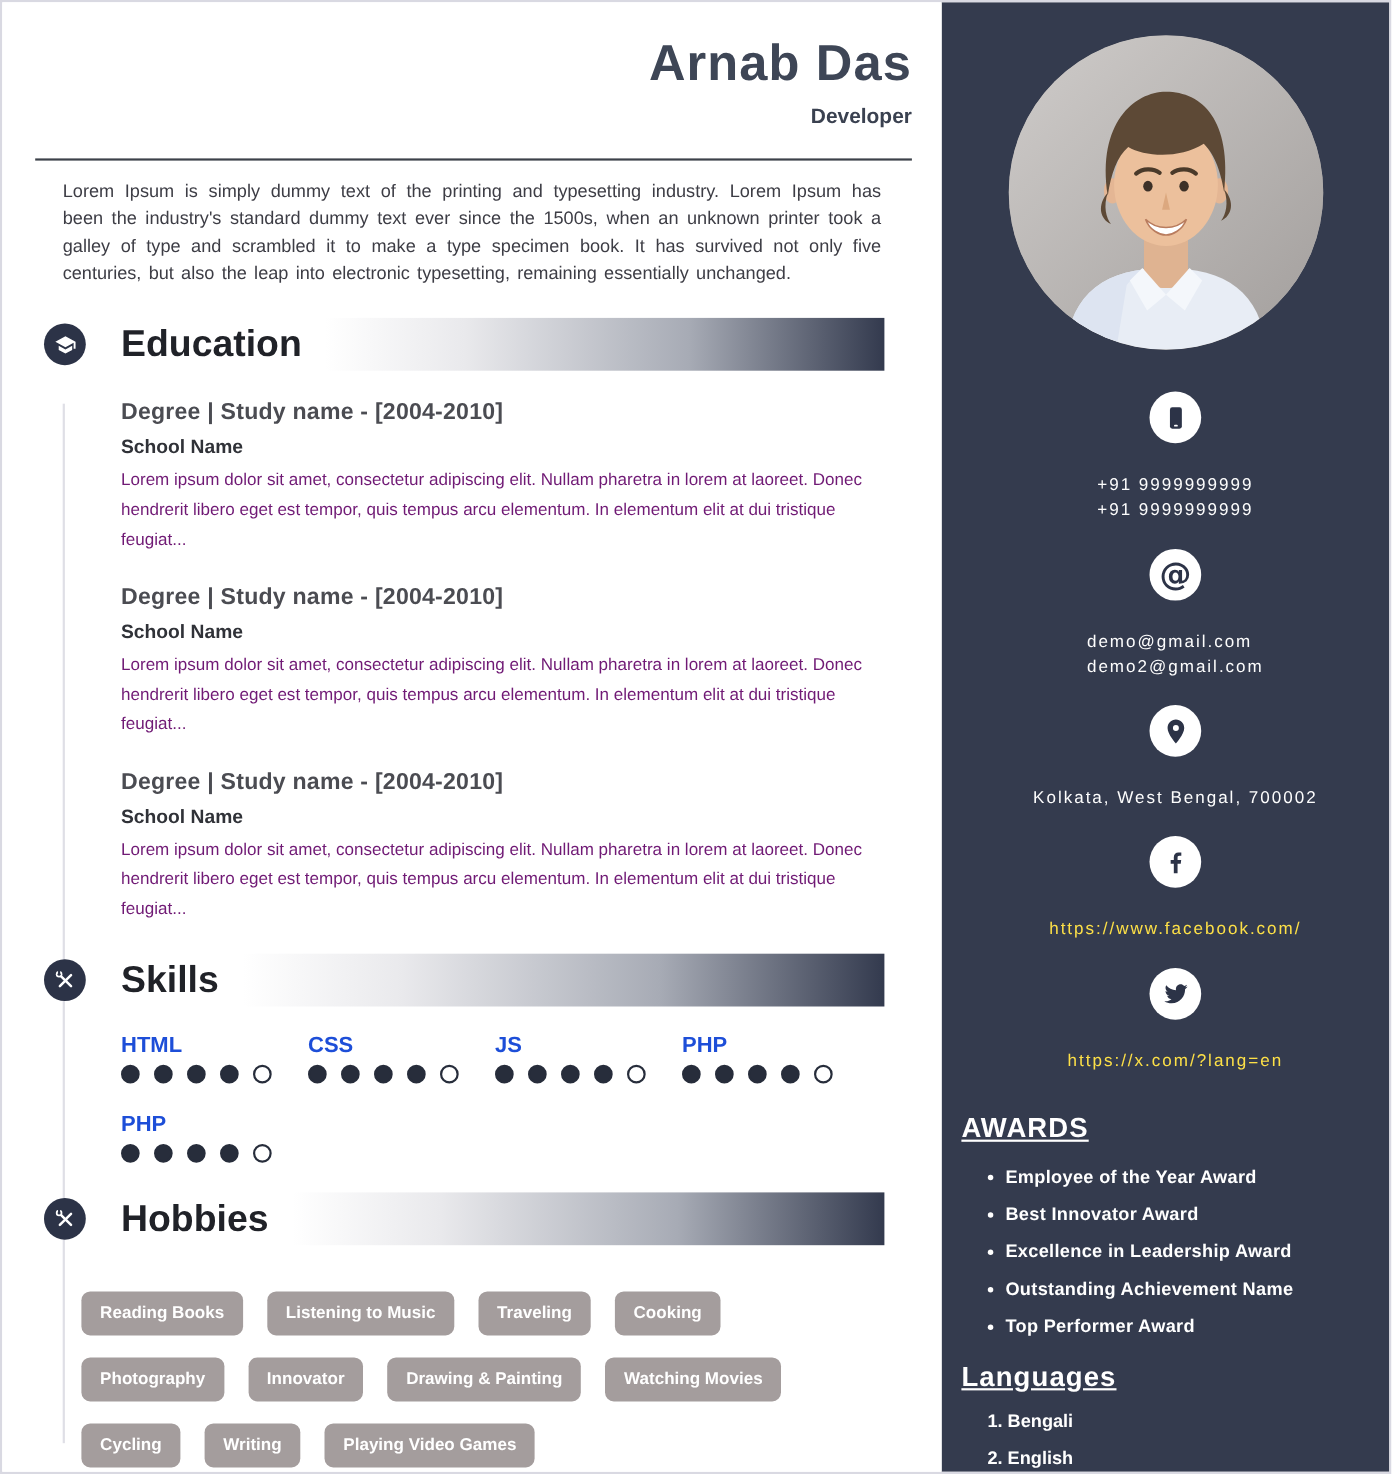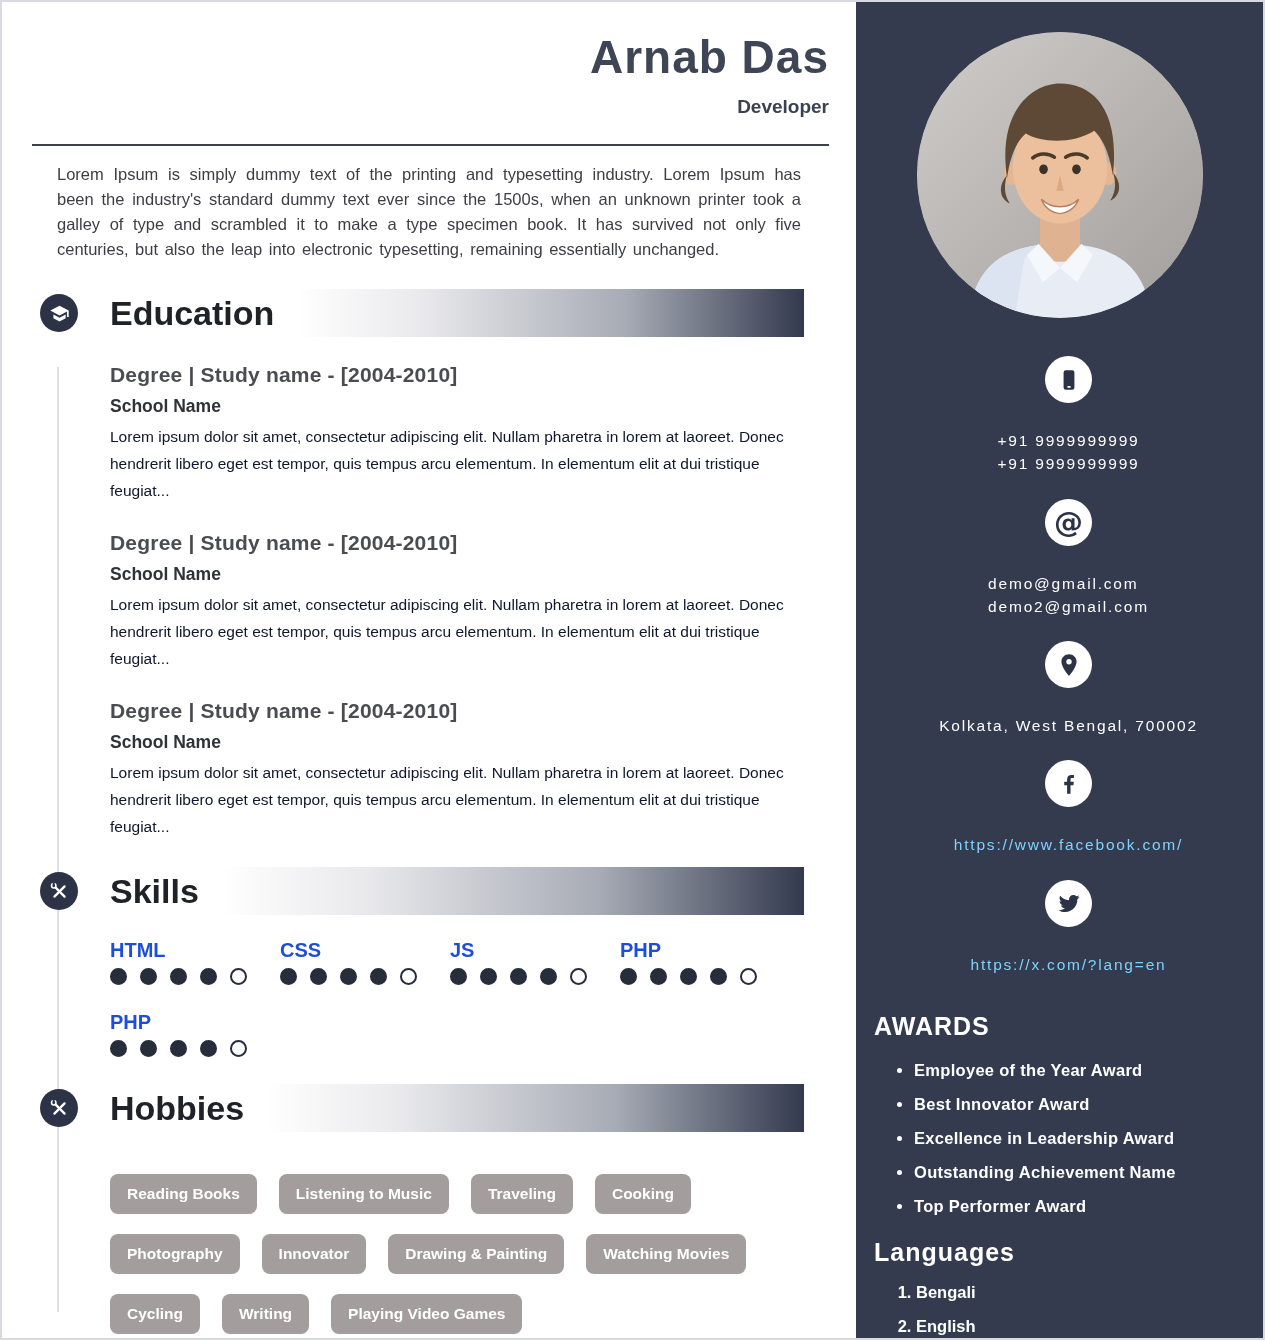--- a/index.html
+++ b/index.html
@@ -36,31 +36,31 @@
   .sec-bar {
     flex:1; height:48px; margin-left:22px; margin-right:52px;
     background:linear-gradient(90deg, rgba(255,255,255,0) 0%, #e9e9ec 25%, #a7abb5 65%, #333a4e 100%);
   }
 
   
   .edu-list { padding:26px 60px 0 108px; }
   .edu-entry { margin-bottom:27px; max-width:700px; }
   .edu-degree { font-size:21px; font-weight:600; color:#4b4c52; letter-spacing:.2px; }
   .edu-school { font-size:17.5px; font-weight:700; color:#303238; margin-top:9px; }
-  .edu-desc { font-size:15.5px; color:#0f172a; line-height:1.72; margin-top:7px; max-width:695px; }
+  .edu-desc { font-size:15.5px; color:#701a75; line-height:1.72; margin-top:7px; max-width:695px; }
 
   
   .skills-grid { display:grid; grid-template-columns:repeat(4,170px); row-gap:26px; padding:24px 0 0 108px; }
   .skill-name { font-size:20px; font-weight:600; color:#1d4ed8; }
   .dots { display:flex; gap:13px; margin-top:6px; }
   .dot { width:17px; height:17px; border-radius:50%; border:2.5px solid #272d3b; background:#fff; }
   .dot.filled { background:#272d3b; }
 
   
-  .tags { display:flex; flex-wrap:wrap; gap:20px 22px; padding:42px 75px 0 108px; }
+  .tags { display:flex; flex-wrap:wrap; gap:20px 22px; padding:42px 75px 0 72px; }
   .tag {
     background:#a49d9d; color:#fff; font-size:15.5px; font-weight:600;
     padding:11px 17px; border-radius:8px; white-space:nowrap;
   }
 
   
   .sidebar { width:407px; background:#343b4e; color:#fff; flex:none; }
   .avatar {
     width:286px; height:286px; border-radius:50%; margin:30px auto 0;
     overflow:hidden; background:#b5b1af;
@@ -69,25 +69,25 @@
 
   .contact-list { margin-top:38px; padding-left:18px; display:flex; flex-direction:column; gap:23px; }
   .contact { display:flex; align-items:center; gap:26px; min-height:47px;flex-direction:column; }
   .cicon {
     width:47px; height:47px; border-radius:50%; background:#fff; flex:none;
     display:flex; align-items:center; justify-content:center;
   }
   .cicon svg { width:26px; height:26px; }
   .cicon .at { font-size:29px; font-weight:700; color:#2c3347; font-family:"DejaVu Sans", sans-serif; line-height:1; }
   .ctext { font-size:15.5px; letter-spacing:1.8px; line-height:1.5; color:#fdfdfd; font-weight:500; }
-  .ctext a { color:#7dd3fc; text-decoration:none; }
+  .ctext a { color:#fde047; text-decoration:none; }
 
   .side-block { padding-left:18px; }
   .awards-block { margin-top:36px; }
-  .side-title { font-size:25px; font-weight:700; letter-spacing:1px; }
+  .side-title { font-size:25px; font-weight:700; letter-spacing:1px;text-decoration:underline; }
   .awards-list { margin:20px 0 0 0; padding-left:40px; list-style:disc; }
   .awards-list li { font-size:16.5px; font-weight:700; margin-bottom:15px; letter-spacing:.3px; }
   .lang-block { margin-top:22px; }
   .lang-title { font-weight:600; }
   .lang-list { margin:16px 0 0 0; padding-left:42px; list-style:decimal; }
   .lang-list li { font-size:16.5px; font-weight:600; margin-bottom:15px; }
 </style>
 </head>
 <body>
 

